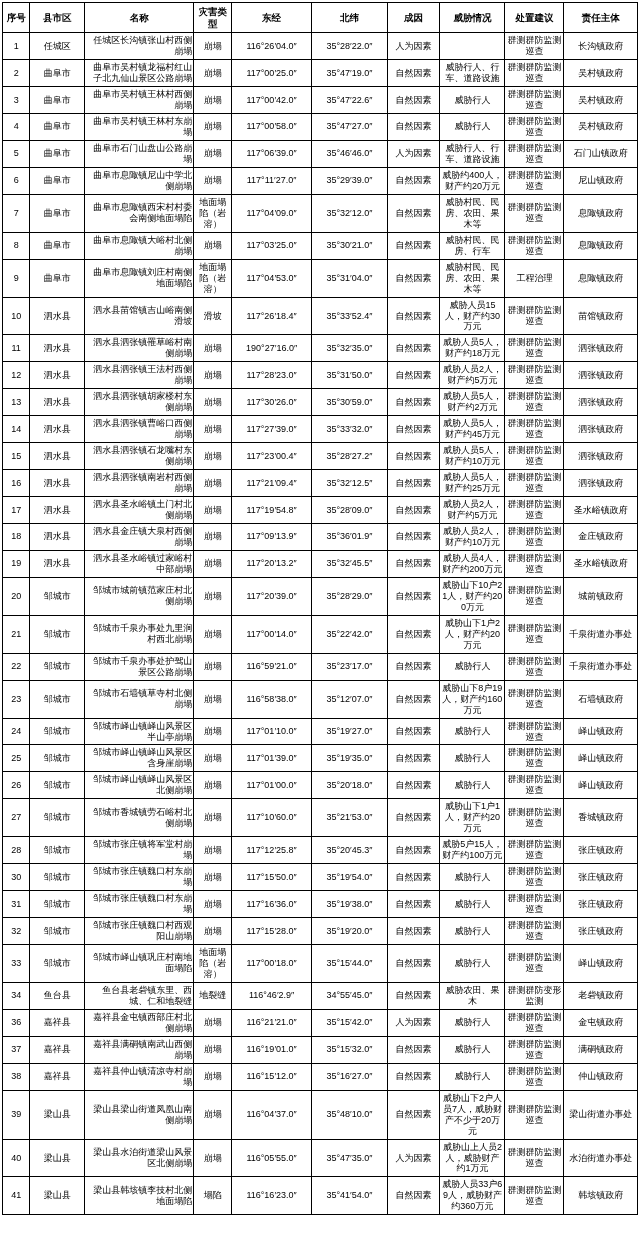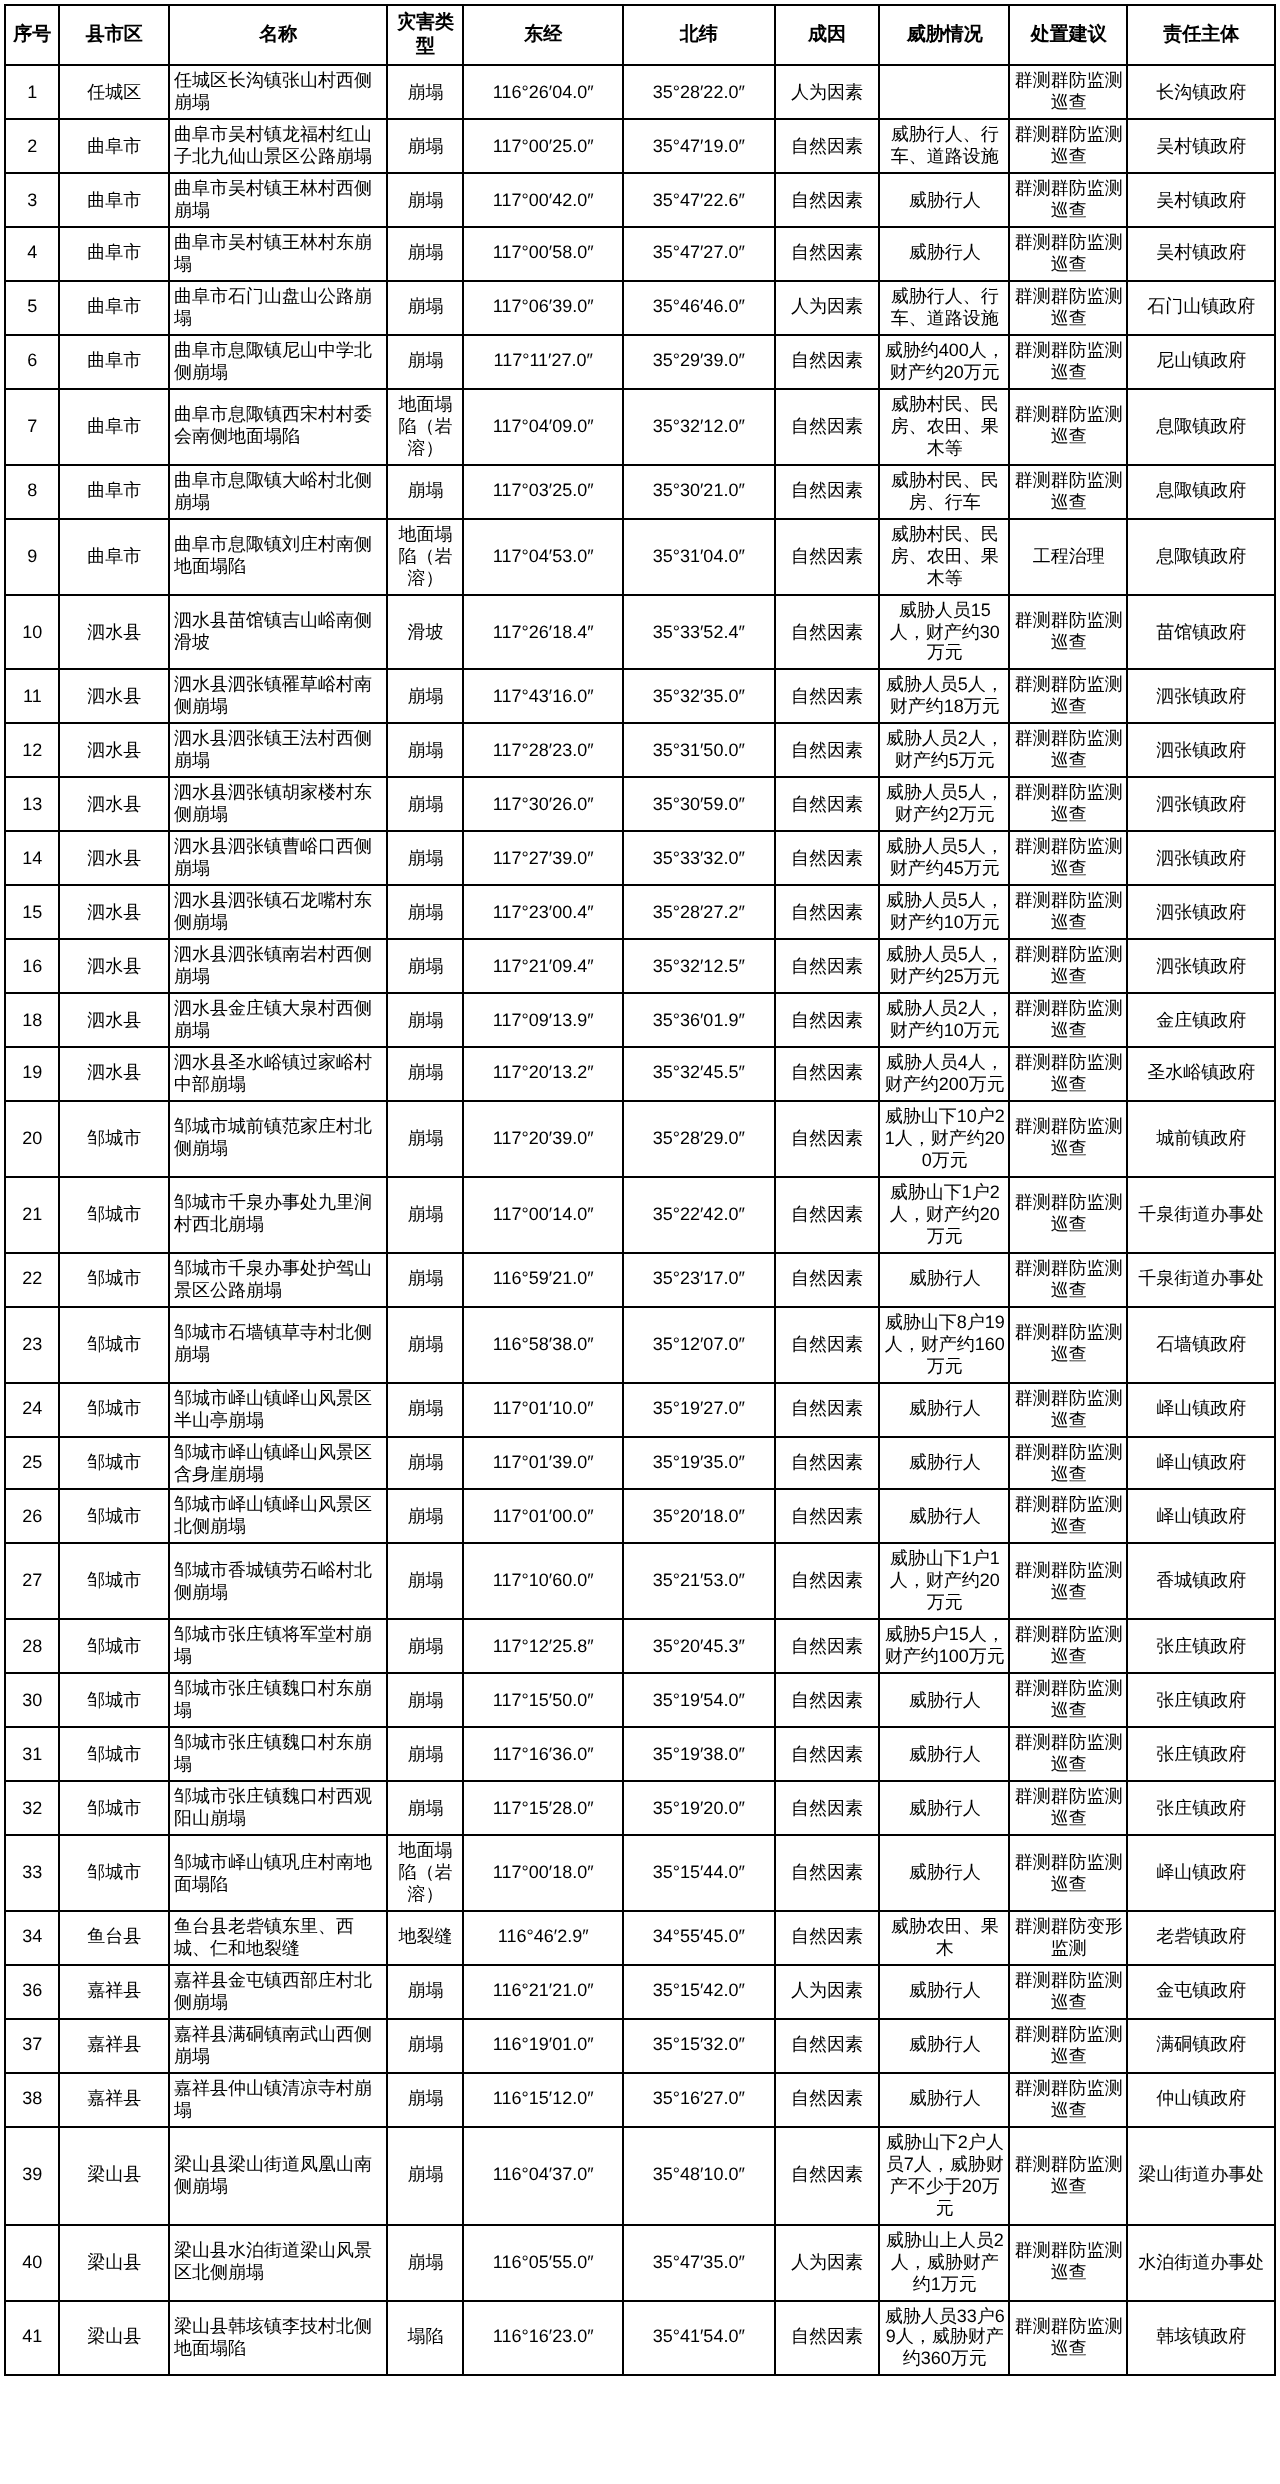--- a/index.html
+++ b/index.html
@@ -32,21 +32,21 @@
     vertical-align:middle;
     padding:2px 1px;
     word-break:break-all;
     overflow-wrap:anywhere;
   }
   th{
     font-weight:bold;
     font-size:9.5px;
     padding:3px 1px;
   }
-  td.name{text-align:left;padding-left:2px;}
+  td.name{text-align:right;padding-left:2px;}
 </style>
 </head>
 <body>
 
 <table>
   <colgroup>
     <col class="c0">
       <col class="c1">
       <col class="c2">
       <col class="c3">
@@ -190,21 +190,21 @@
         <td>自然因素</td>
         <td>威胁人员15人，财产约30万元</td>
         <td>群测群防监测巡查</td>
         <td>苗馆镇政府</td>
       </tr>
       <tr>
         <td>11</td>
         <td>泗水县</td>
         <td class="name">泗水县泗张镇罹草峪村南侧崩塌</td>
         <td>崩塌</td>
-        <td>117°43′16.0″</td>
+        <td>190°27′16.0″</td>
         <td>35°32′35.0″</td>
         <td>自然因素</td>
         <td>威胁人员5人，财产约18万元</td>
         <td>群测群防监测巡查</td>
         <td>泗张镇政府</td>
       </tr>
       <tr>
         <td>12</td>
         <td>泗水县</td>
         <td class="name">泗水县泗张镇王法村西侧崩塌</td>
@@ -256,20 +256,32 @@
         <td>16</td>
         <td>泗水县</td>
         <td class="name">泗水县泗张镇南岩村西侧崩塌</td>
         <td>崩塌</td>
         <td>117°21′09.4″</td>
         <td>35°32′12.5″</td>
         <td>自然因素</td>
         <td>威胁人员5人，财产约25万元</td>
         <td>群测群防监测巡查</td>
         <td>泗张镇政府</td>
+      </tr>
+      <tr>
+        <td>17</td>
+        <td>泗水县</td>
+        <td class="name">泗水县圣水峪镇土门村北侧崩塌</td>
+        <td>崩塌</td>
+        <td>117°19′54.8″</td>
+        <td>35°28′09.0″</td>
+        <td>自然因素</td>
+        <td>威胁人员2人，财产约5万元</td>
+        <td>群测群防监测巡查</td>
+        <td>圣水峪镇政府</td>
       </tr>
       <tr>
         <td>18</td>
         <td>泗水县</td>
         <td class="name">泗水县金庄镇大泉村西侧崩塌</td>
         <td>崩塌</td>
         <td>117°09′13.9″</td>
         <td>35°36′01.9″</td>
         <td>自然因素</td>
         <td>威胁人员2人，财产约10万元</td>

